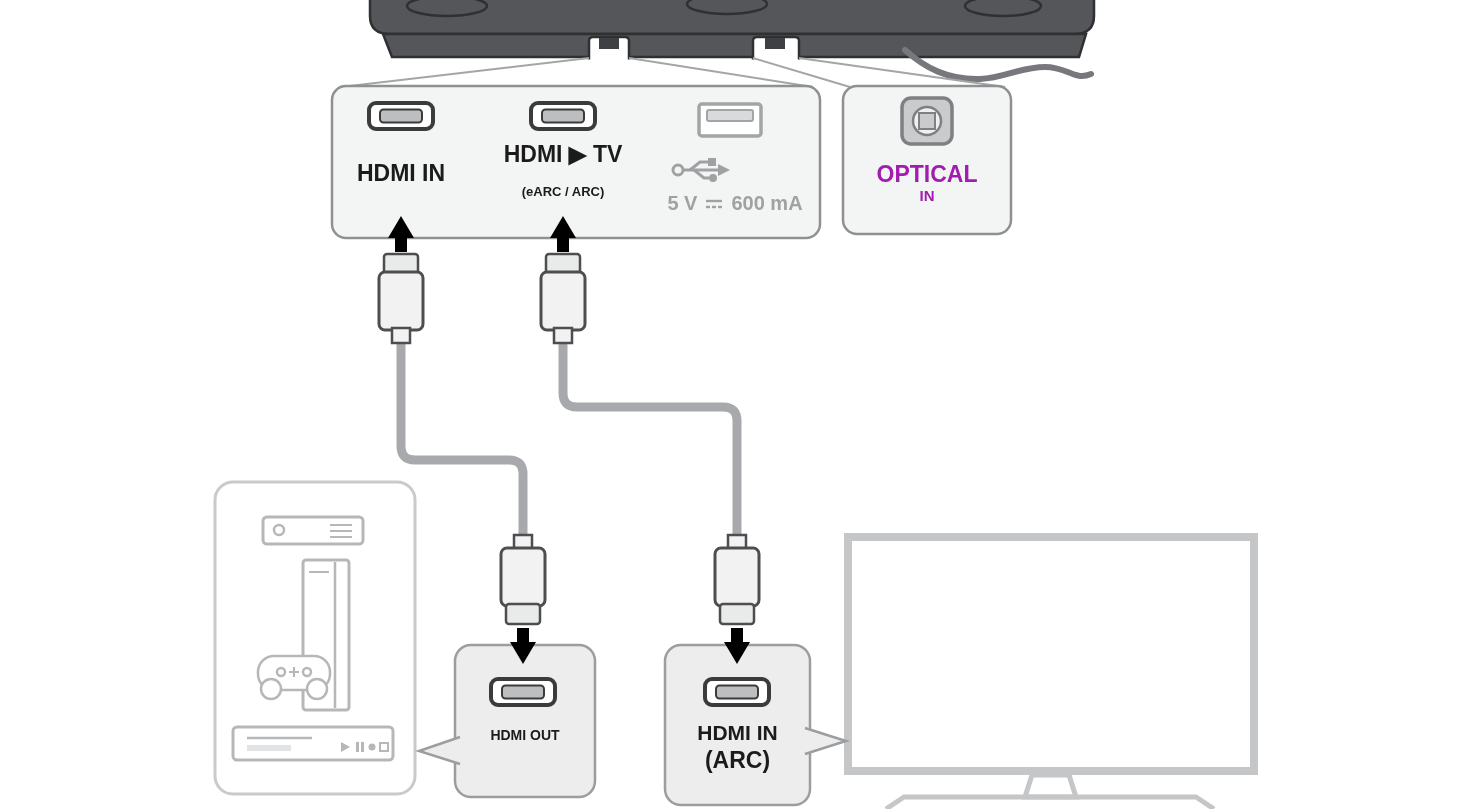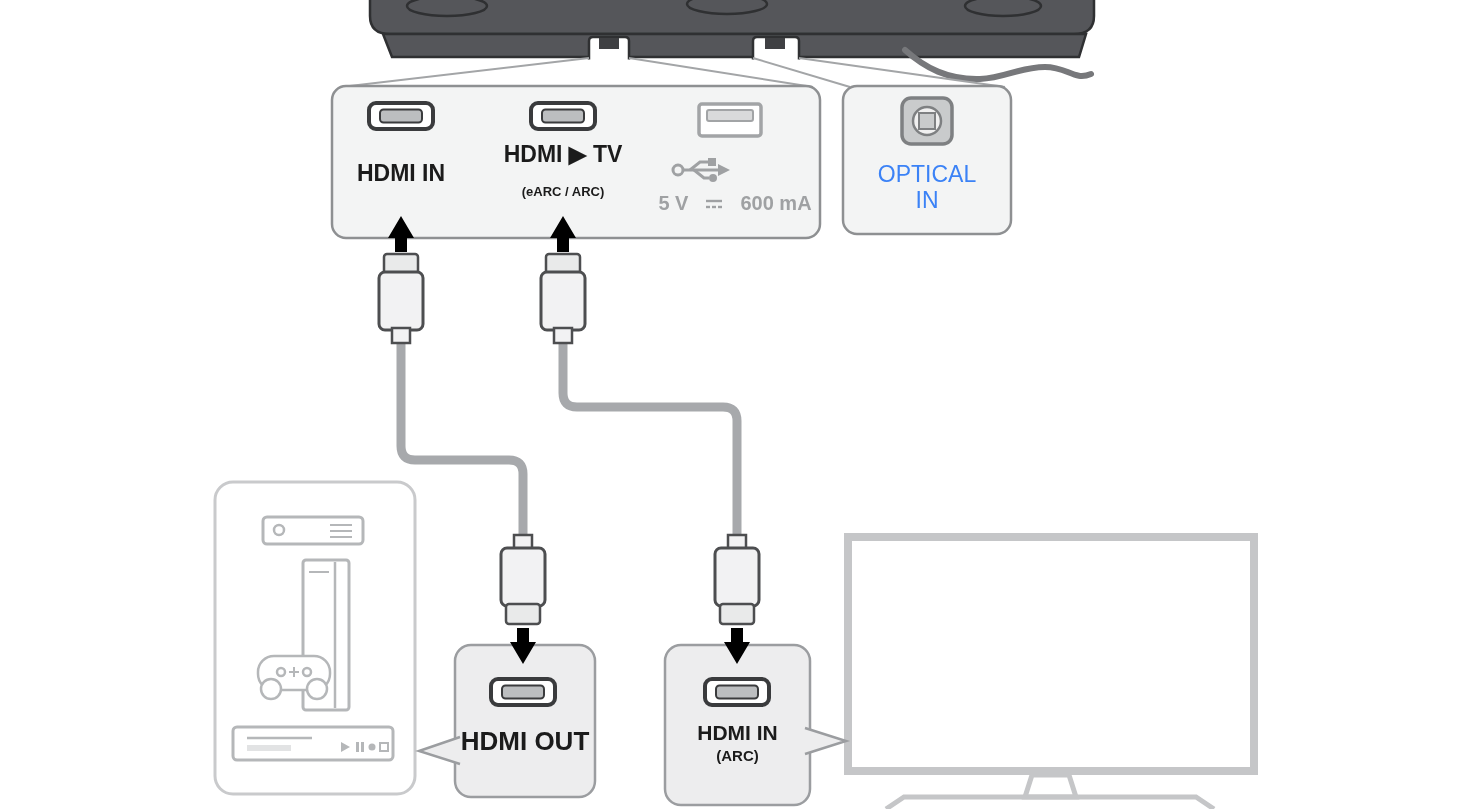--- a/index.html
+++ b/index.html
@@ -12,24 +12,24 @@
     border-radius:14px;
   }
   #diagram-svg{position:absolute;left:0;top:0;}
   .label{
     position:absolute;
     text-align:center;
     line-height:1.05;
     white-space:nowrap;
   }
   .dark{color:#1b1b1b;font-weight:700;}
-  .gray{color:#3b82f6;font-weight:400;}
+  .gray{color:#a21caf;font-weight:700;}
   .power-row{
     position:absolute;
-    display:flex;align-items:center;justify-content:center;gap:16px;
+    display:flex;align-items:center;justify-content:center;gap:7px;
     color:#9fa1a3;font-weight:700;
   }
 </style>
 </head>
 <body>
 
 <div id="stage">
 
 <svg id="diagram-svg" width="1465" height="809" viewBox="0 0 1465 809" xmlns="http://www.w3.org/2000/svg">
 
@@ -188,20 +188,20 @@
   <svg width="20" height="14">
     <line x1="2" y1="4" x2="18" y2="4" stroke="#9fa1a3" stroke-width="2.4"></line>
     <line x1="2" y1="10" x2="6" y2="10" stroke="#9fa1a3" stroke-width="2.4"></line>
     <line x1="8" y1="10" x2="12" y2="10" stroke="#9fa1a3" stroke-width="2.4"></line>
     <line x1="14" y1="10" x2="18" y2="10" stroke="#9fa1a3" stroke-width="2.4"></line>
   </svg>
   <span>600 mA</span>
 </div>
 
 <div class="label gray" style="left:847px;top:162px;width:160px;font-size:23px">OPTICAL</div>
-<div class="label gray" style="left:847px;top:188px;width:160px;font-size:23px">IN</div>
-
-<div class="label dark" style="left:454px;top:728px;width:142px;font-size:26px">HDMI OUT</div>
+<div class="label gray" style="left:847px;top:188px;width:160px;font-size:15px">IN</div>
+
+<div class="label dark" style="left:454px;top:728px;width:142px;font-size:14px">HDMI OUT</div>
 
 <div class="label dark" style="left:665px;top:722px;width:145px;font-size:21px">HDMI IN</div>
-<div class="label dark" style="left:665px;top:748px;width:145px;font-size:15px">(ARC)</div>
+<div class="label dark" style="left:665px;top:748px;width:145px;font-size:23px">(ARC)</div>
 
 </div>
 
 </body></html>

